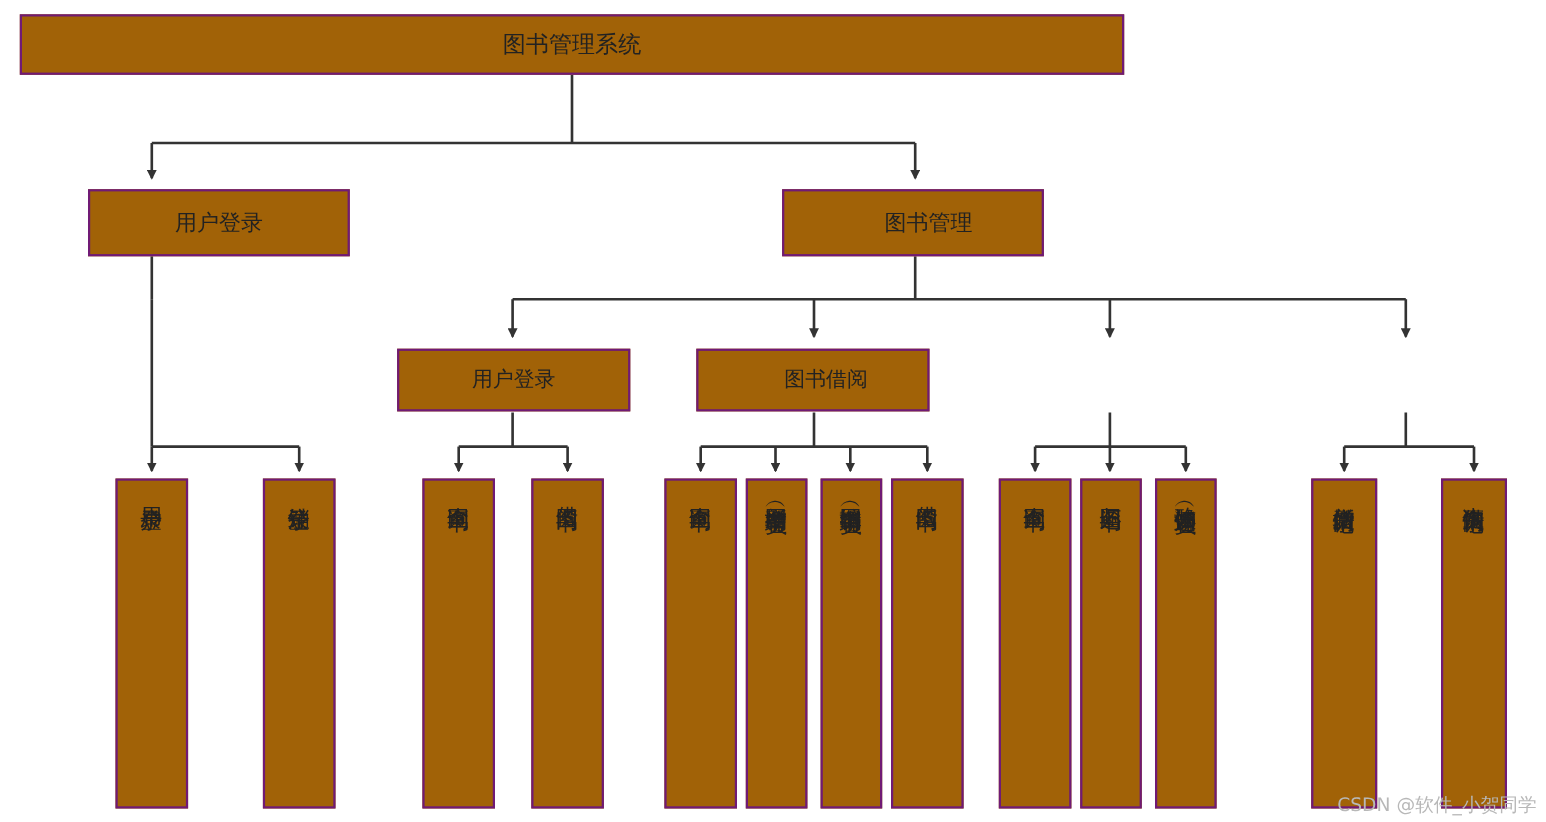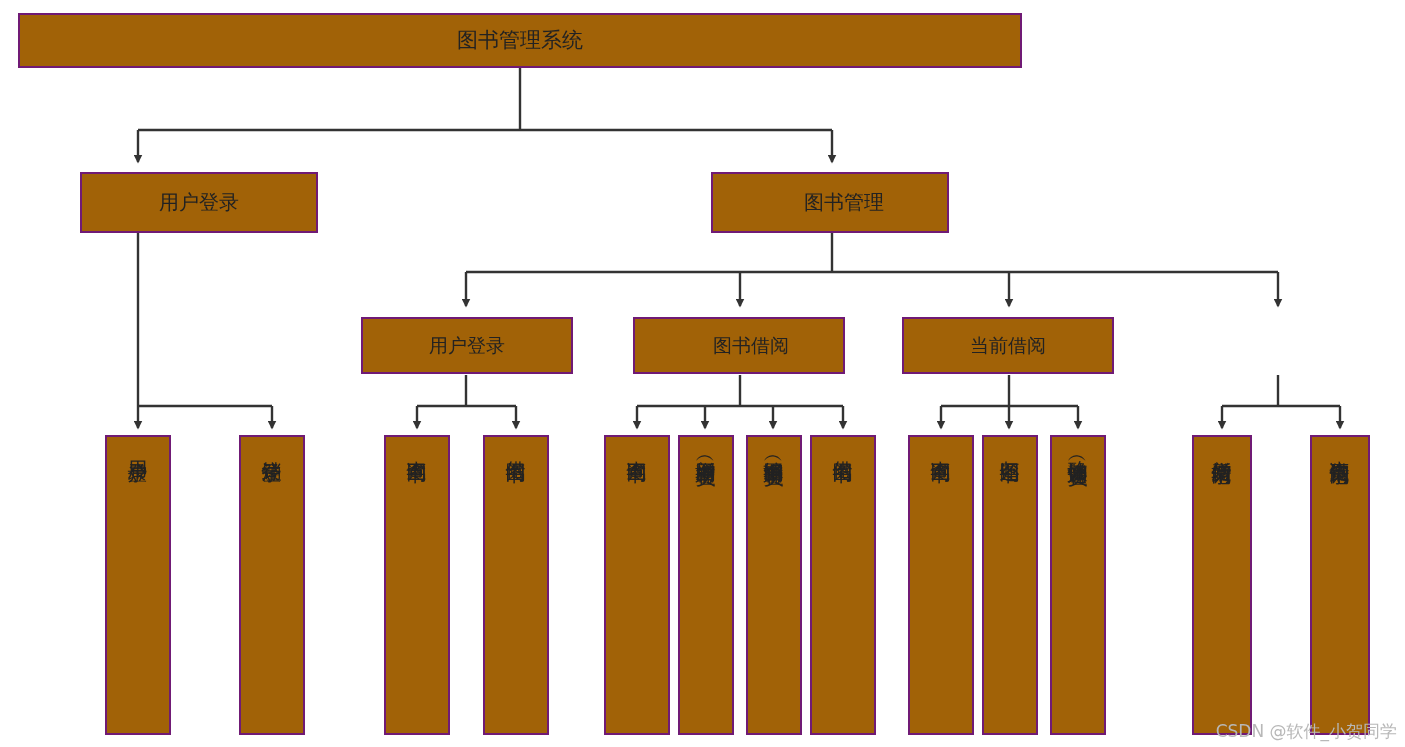--- a/index.html
+++ b/index.html
@@ -151,23 +151,20 @@
   </div>
 
   <div class="node lvl-2" style="left:361px; top:317px; width:212px; height:57px;">
     <span class="node-label">用户登录</span>
   </div>
 
   <div class="node lvl-2" style="left:633px; top:317px; width:212px; height:57px;padding-left:24px;">
     <span class="node-label">图书借阅</span>
   </div>
 
-  <div class="node lvl-2" style="left:902px; top:317px; width:212px; height:57px;">
-    <span class="node-label">当前借阅</span>
-  </div>
 
 
   <div class="node lvl-3" style="left:105px; top:435px; width:66px; height:300px;">
     <span class="node-label">用户登录</span>
   </div>
 
   <div class="node lvl-3" style="left:239px; top:435px; width:66px; height:300px;">
     <span class="node-label">注销登录</span>
   </div>
 

